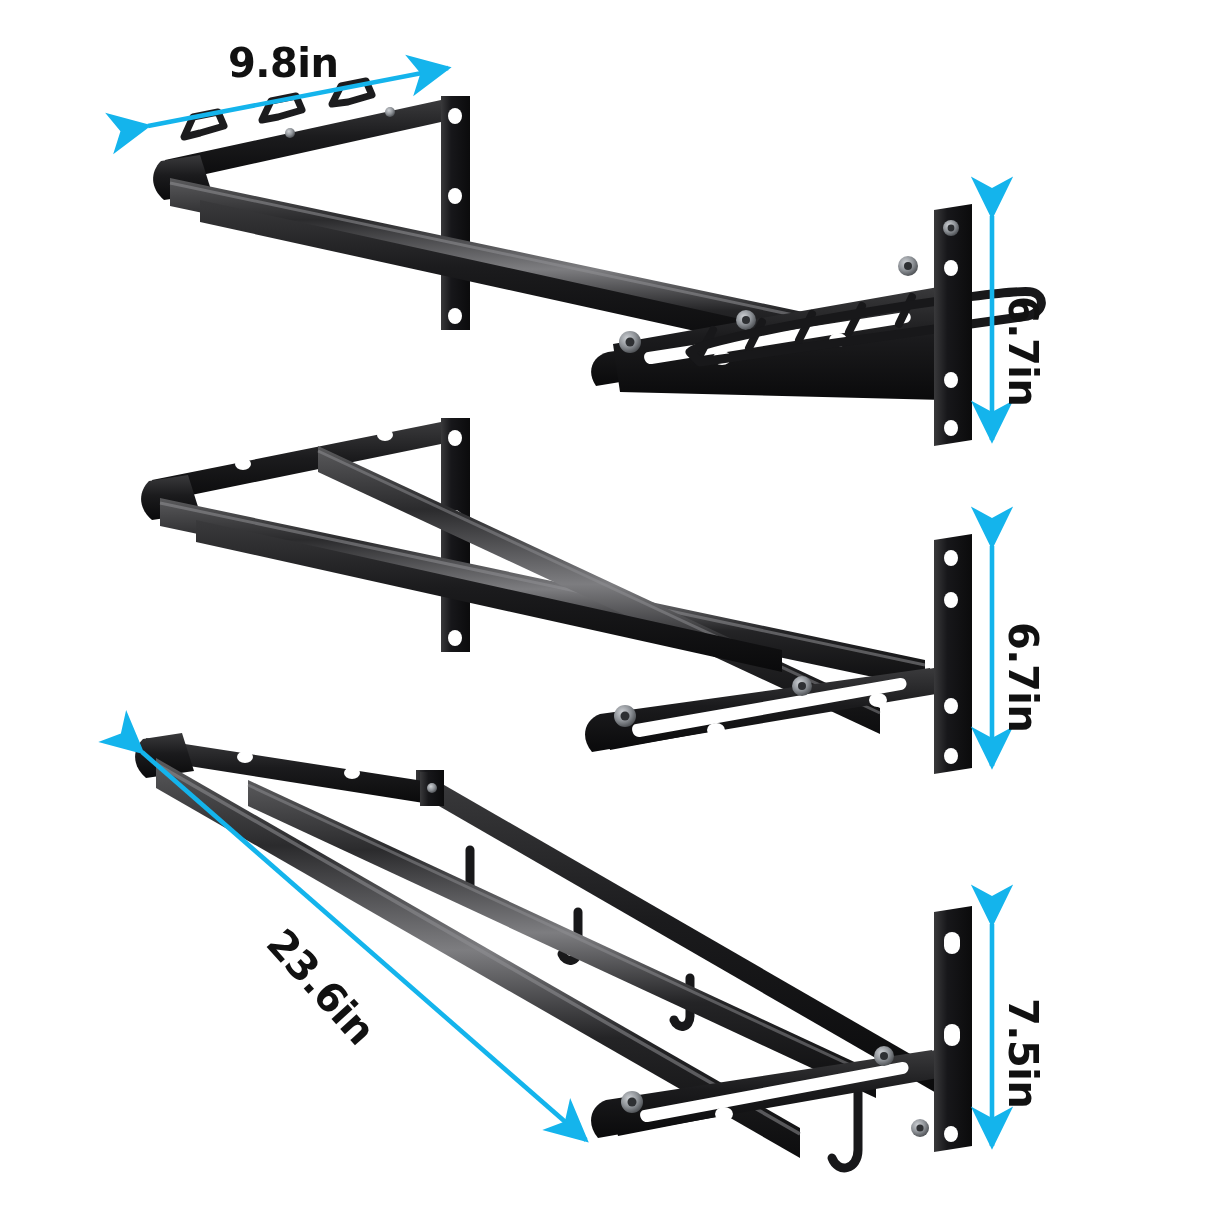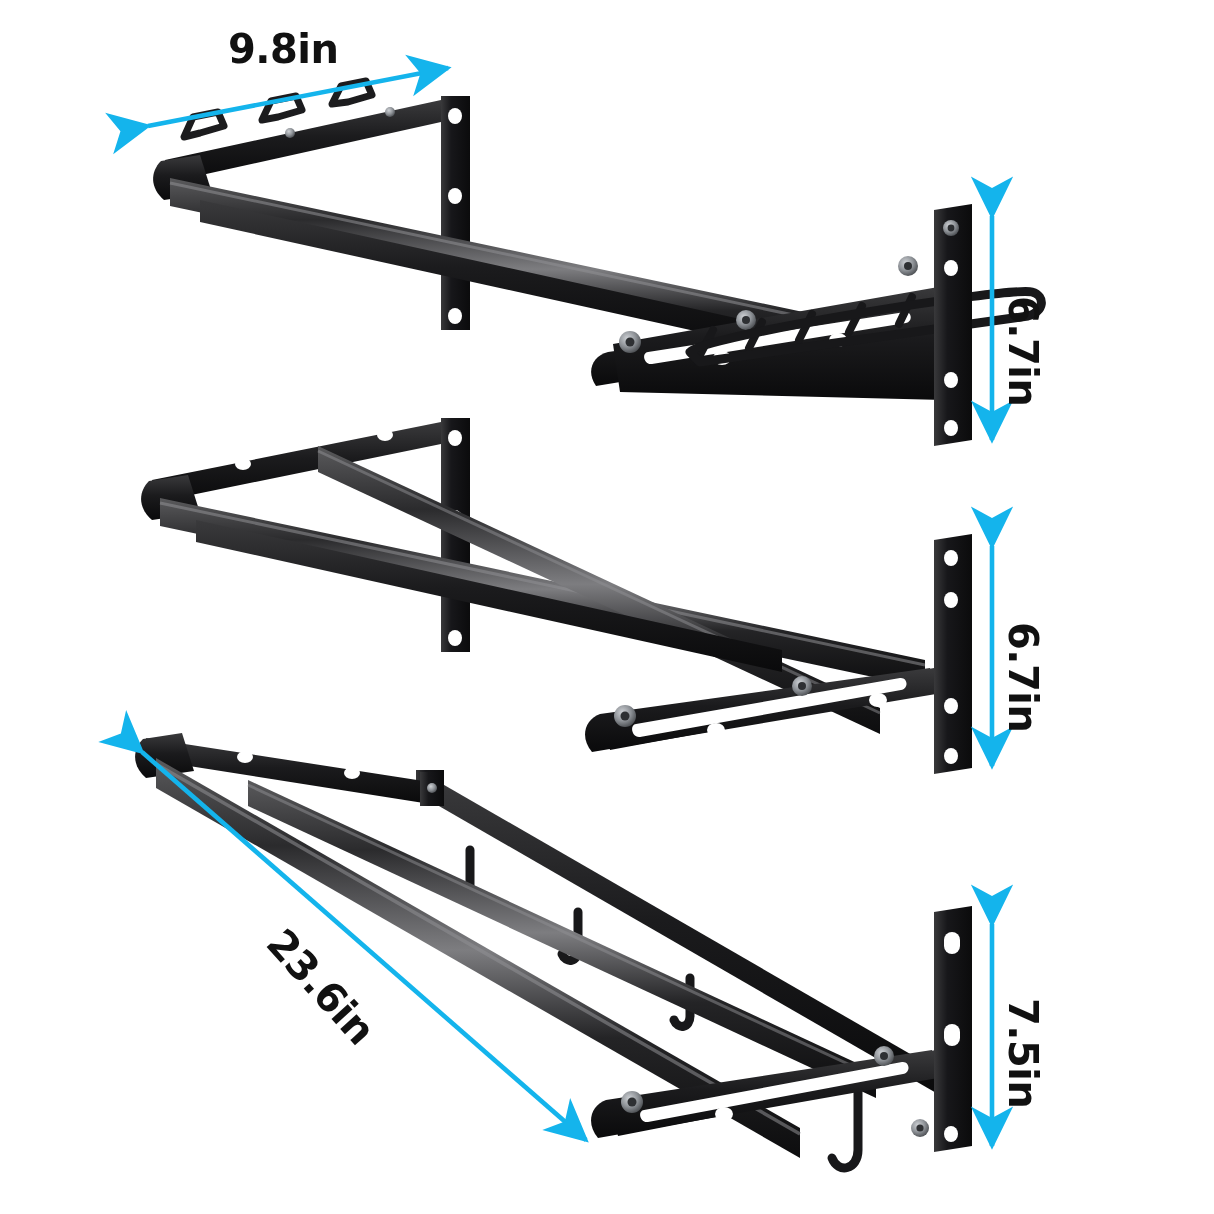--- a/index.html
+++ b/index.html
@@ -3,21 +3,21 @@
 <meta charset="utf-8">
 <style>
   html,body{margin:0;padding:0;background:#ffffff;}
   body{width:1214px;height:1214px;overflow:hidden;
        font-family:"DejaVu Sans","Liberation Sans",sans-serif;}
   #stage{position:relative;width:1214px;height:1214px;background:#ffffff;}
   #art{position:absolute;left:0;top:0;width:1214px;height:1214px;}
   .dimlabel{position:absolute;color:#111111;font-weight:700;
             font-family:"DejaVu Sans","Liberation Sans",sans-serif;
             white-space:nowrap;letter-spacing:-0.5px;}
-  #lbl-width{left:228px;top:26px;font-size:40px;}
+  #lbl-width{left:228px;top:40px;font-size:40px;}
   #lbl-depth{left:292px;top:920px;font-size:40px;
              transform-origin:left top;transform:rotate(48deg);}
   .vlabel{font-size:40px;transform-origin:left top;transform:rotate(90deg);}
   #lbl-h1{left:1046px;top:296px;}
   #lbl-h2{left:1046px;top:622px;}
   #lbl-h3{left:1046px;top:998px;}
 </style>
 </head>
 <body>
 

